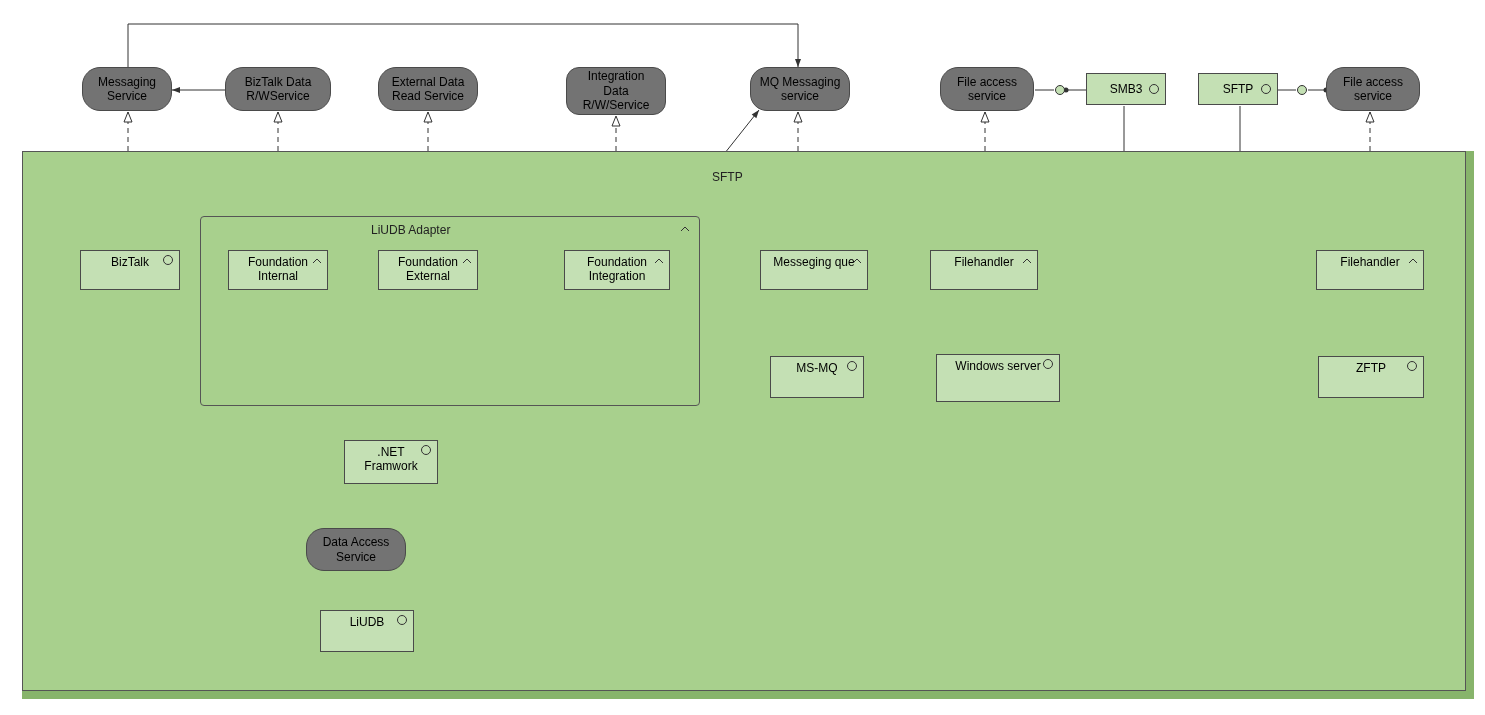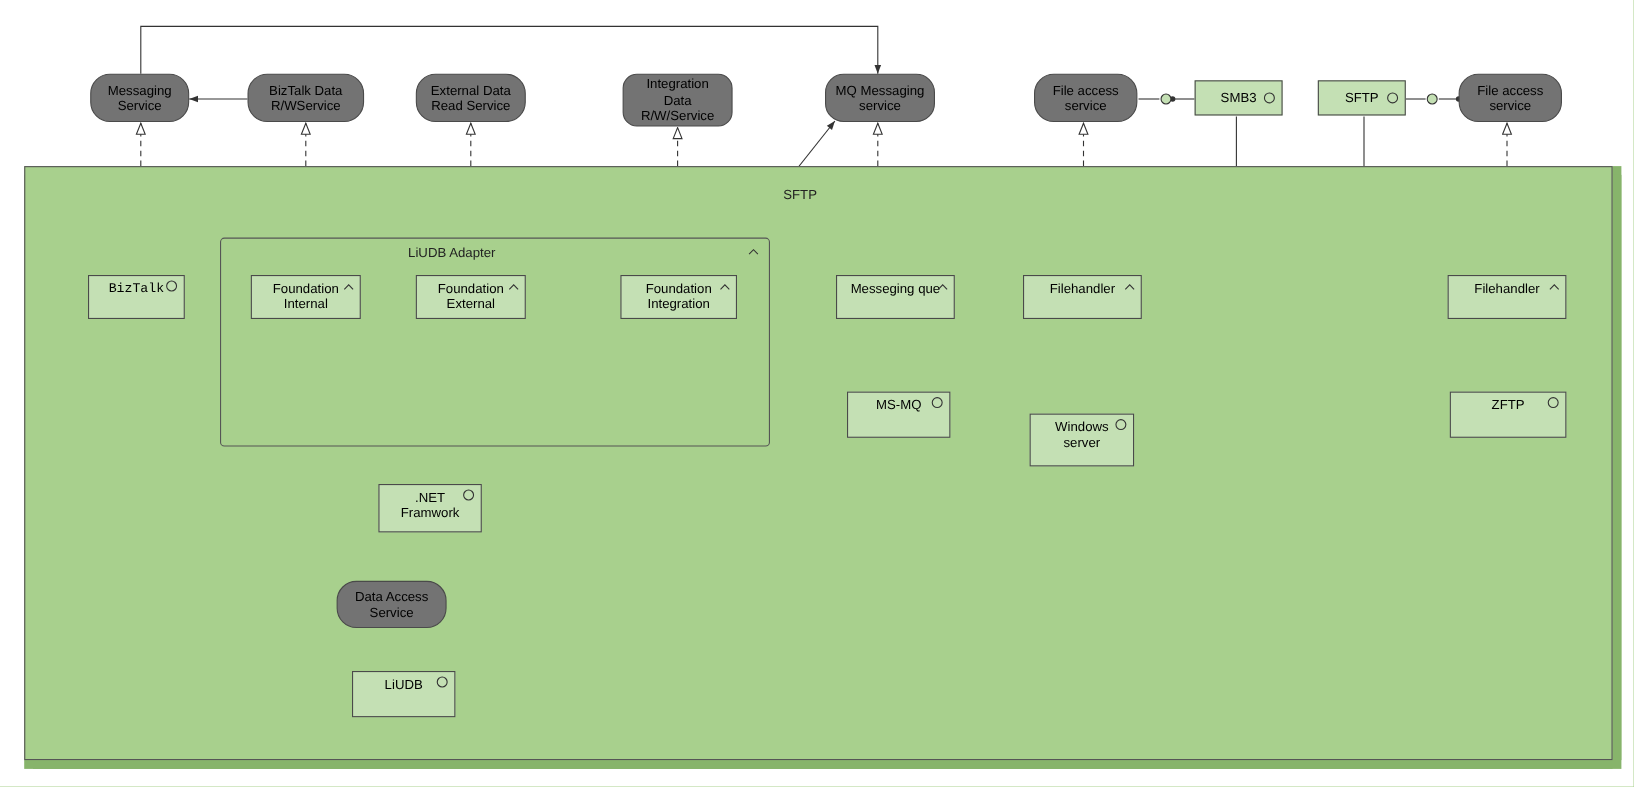--- a/index.html
+++ b/index.html
@@ -198,21 +198,21 @@
   <div class="abs label" style="left:170px; top:6px;">
     <span>LiUDB Adapter</span>
   </div>
   <span class="corner-icon chevron" style="right:10px; top:6px; position:absolute;">
     <svg viewBox="0 0 12 12">
         <path d="M2 8 L6 4 L10 8" fill="none" stroke="#333"></path>
       </svg>
   </span>
 </div>
 
-<div class="abs node" style="left:80px; top:250px; width:88px; height:40px;font-family:Liberation Mono, monospace;">
+<div class="abs node" style="left:80px; top:250px; width:100px; height:40px;">
   <span>BizTalk</span>
   <span class="corner-icon circle"></span>
 </div>
 <div class="abs node" style="left:228px; top:250px; width:100px; height:40px;">
   <span>Foundation Internal</span>
   <span class="corner-icon chevron">
     <svg viewBox="0 0 12 12">
         <path d="M2 8 L6 4 L10 8" fill="none" stroke="#333"></path>
       </svg>
   </span>
@@ -270,21 +270,21 @@
 <div class="abs node" style="left:320px; top:610px; width:94px; height:42px;">
   <span>LiUDB</span>
   <span class="corner-icon circle"></span>
 </div>
 
 <div class="abs node" style="left:770px; top:356px; width:94px; height:42px;">
   <span>MS-MQ</span>
   <span class="corner-icon circle"></span>
 </div>
 
-<div class="abs node" style="left:936px; top:376px; width:95px; height:48px;">
+<div class="abs node" style="left:936px; top:354px; width:124px; height:48px;">
   <span>Windows server</span>
   <span class="corner-icon circle"></span>
 </div>
 
 <div class="abs node" style="left:1318px; top:356px; width:106px; height:42px;">
   <span>ZFTP</span>
   <span class="corner-icon circle"></span>
 </div>
 
 </body></html>

